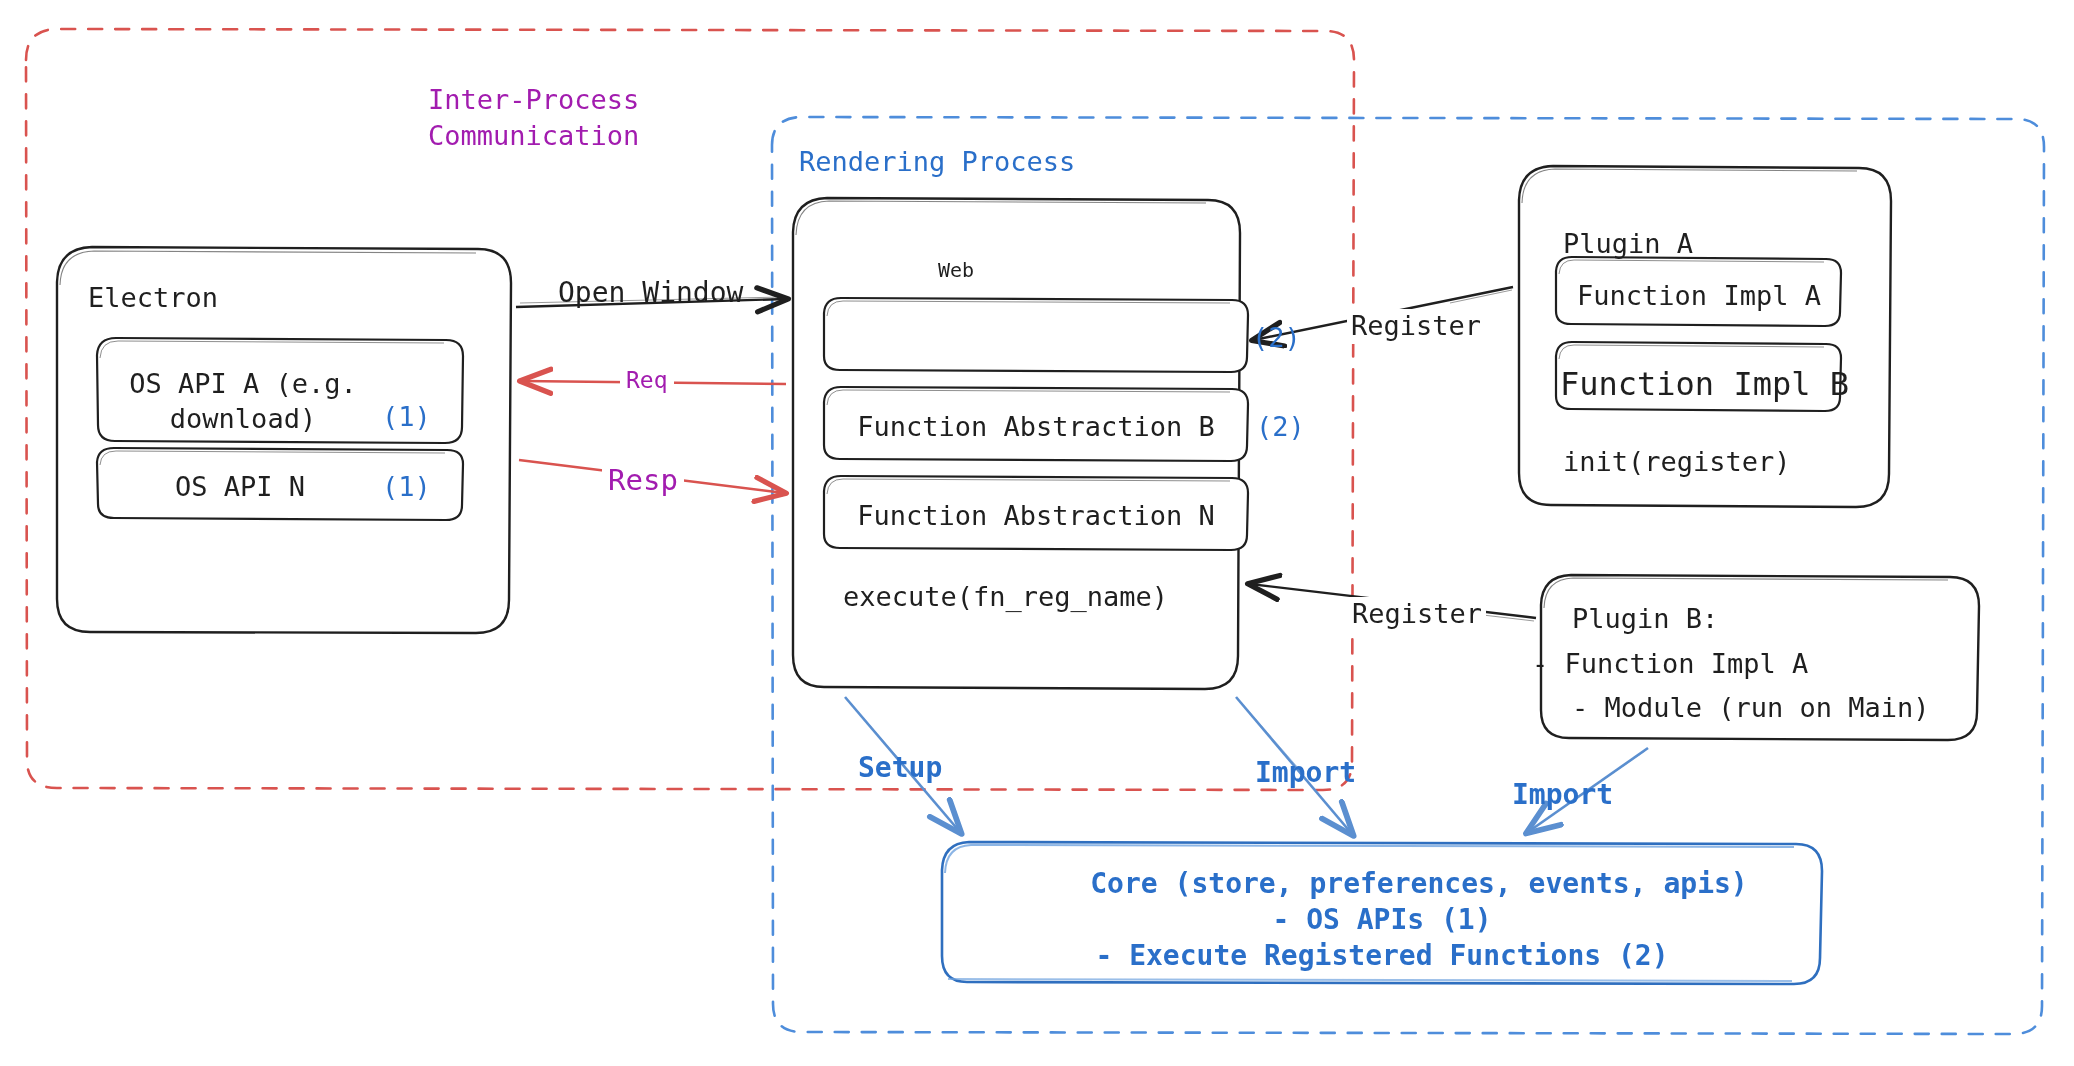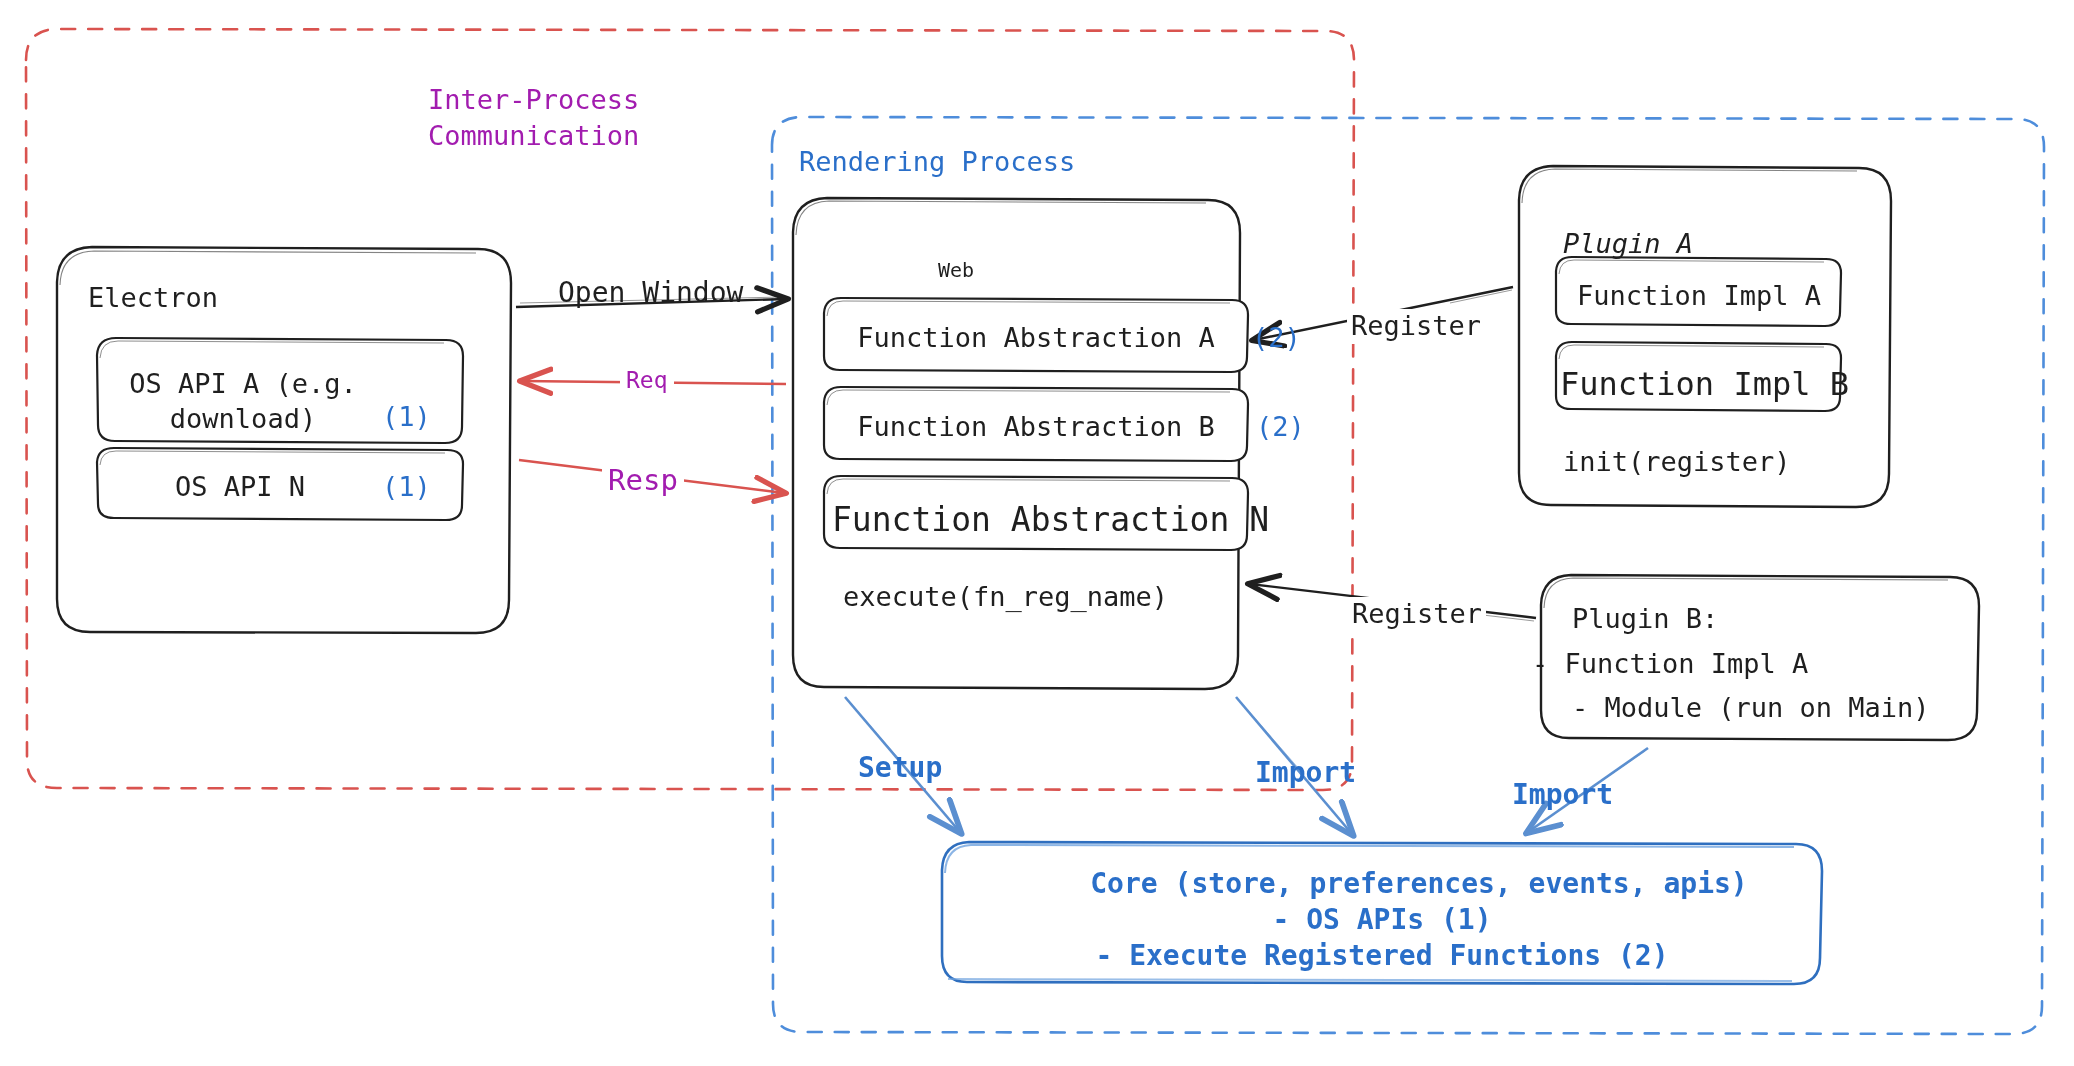--- a/index.html
+++ b/index.html
@@ -120,28 +120,27 @@
   <div class="lbl mono c-blue" style="left:799px;top:145px;font-size:27px;">Rendering Process</div>
 
   <div class="lbl mono c-dark" style="left:88px;top:281px;font-size:27px;">Electron</div>
   <div class="lbl mono c-dark ctr" style="left:108px;top:366px;width:270px;font-size:27px;line-height:1.3;">OS API A (e.g.
 download)</div>
   <div class="lbl mono c-blue" style="left:382px;top:400px;font-size:27px;">(1)</div>
   <div class="lbl mono c-dark ctr" style="left:140px;top:470px;width:200px;font-size:27px;">OS API N</div>
   <div class="lbl mono c-blue" style="left:382px;top:470px;font-size:27px;">(1)</div>
 
   <div class="lbl mono c-dark ctr" style="left:896px;top:258px;width:120px;font-size:20px;">Web</div>
-  <div class="lbl mono c-dark ctr" style="left:832px;top:321px;width:408px;font-size:27px;">Function Abstraction A</div>
   <div class="lbl mono c-blue" style="left:1252px;top:321px;font-size:27px;">(2)</div>
   <div class="lbl mono c-dark ctr" style="left:832px;top:410px;width:408px;font-size:27px;">Function Abstraction B</div>
   <div class="lbl mono c-blue" style="left:1256px;top:410px;font-size:27px;">(2)</div>
-  <div class="lbl mono c-dark ctr" style="left:832px;top:499px;width:408px;font-size:33px;">Function Abstraction N</div>
+  <div class="lbl mono c-dark ctr" style="left:832px;top:499px;width:408px;font-size:27px;">Function Abstraction N</div>
   <div class="lbl mono c-dark" style="left:843px;top:580px;font-size:27px;">execute(fn_reg_name)</div>
 
-  <div class="lbl mono c-dark" style="left:1563px;top:227px;font-size:27px;font-style:italic;">Plugin A</div>
+  <div class="lbl mono c-dark" style="left:1563px;top:227px;font-size:27px;">Plugin A</div>
   <div class="lbl mono c-dark ctr" style="left:1560px;top:279px;width:278px;font-size:27px;">Function Impl A</div>
   <div class="lbl mono c-dark ctr" style="left:1560px;top:364px;width:278px;font-size:32px;">Function Impl B</div>
   <div class="lbl mono c-dark" style="left:1563px;top:445px;font-size:27px;">init(register)</div>
 
   <div class="lbl mono c-dark" style="left:1572px;top:602px;font-size:27px;">Plugin B:</div>
   <div class="lbl mono c-dark" style="left:1532px;top:647px;font-size:27px;">- Function Impl A</div>
   <div class="lbl mono c-dark" style="left:1572px;top:691px;font-size:27px;">- Module (run on Main)</div>
 
   <div class="lbl mono c-blue ctr" style="left:942px;top:866px;width:880px;font-size:28px;font-weight:bold;margin-left:37px;">Core (store, preferences, events, apis)</div>
   <div class="lbl mono c-blue ctr" style="left:942px;top:902px;width:880px;font-size:28px;font-weight:bold;">- OS APIs (1)</div>

